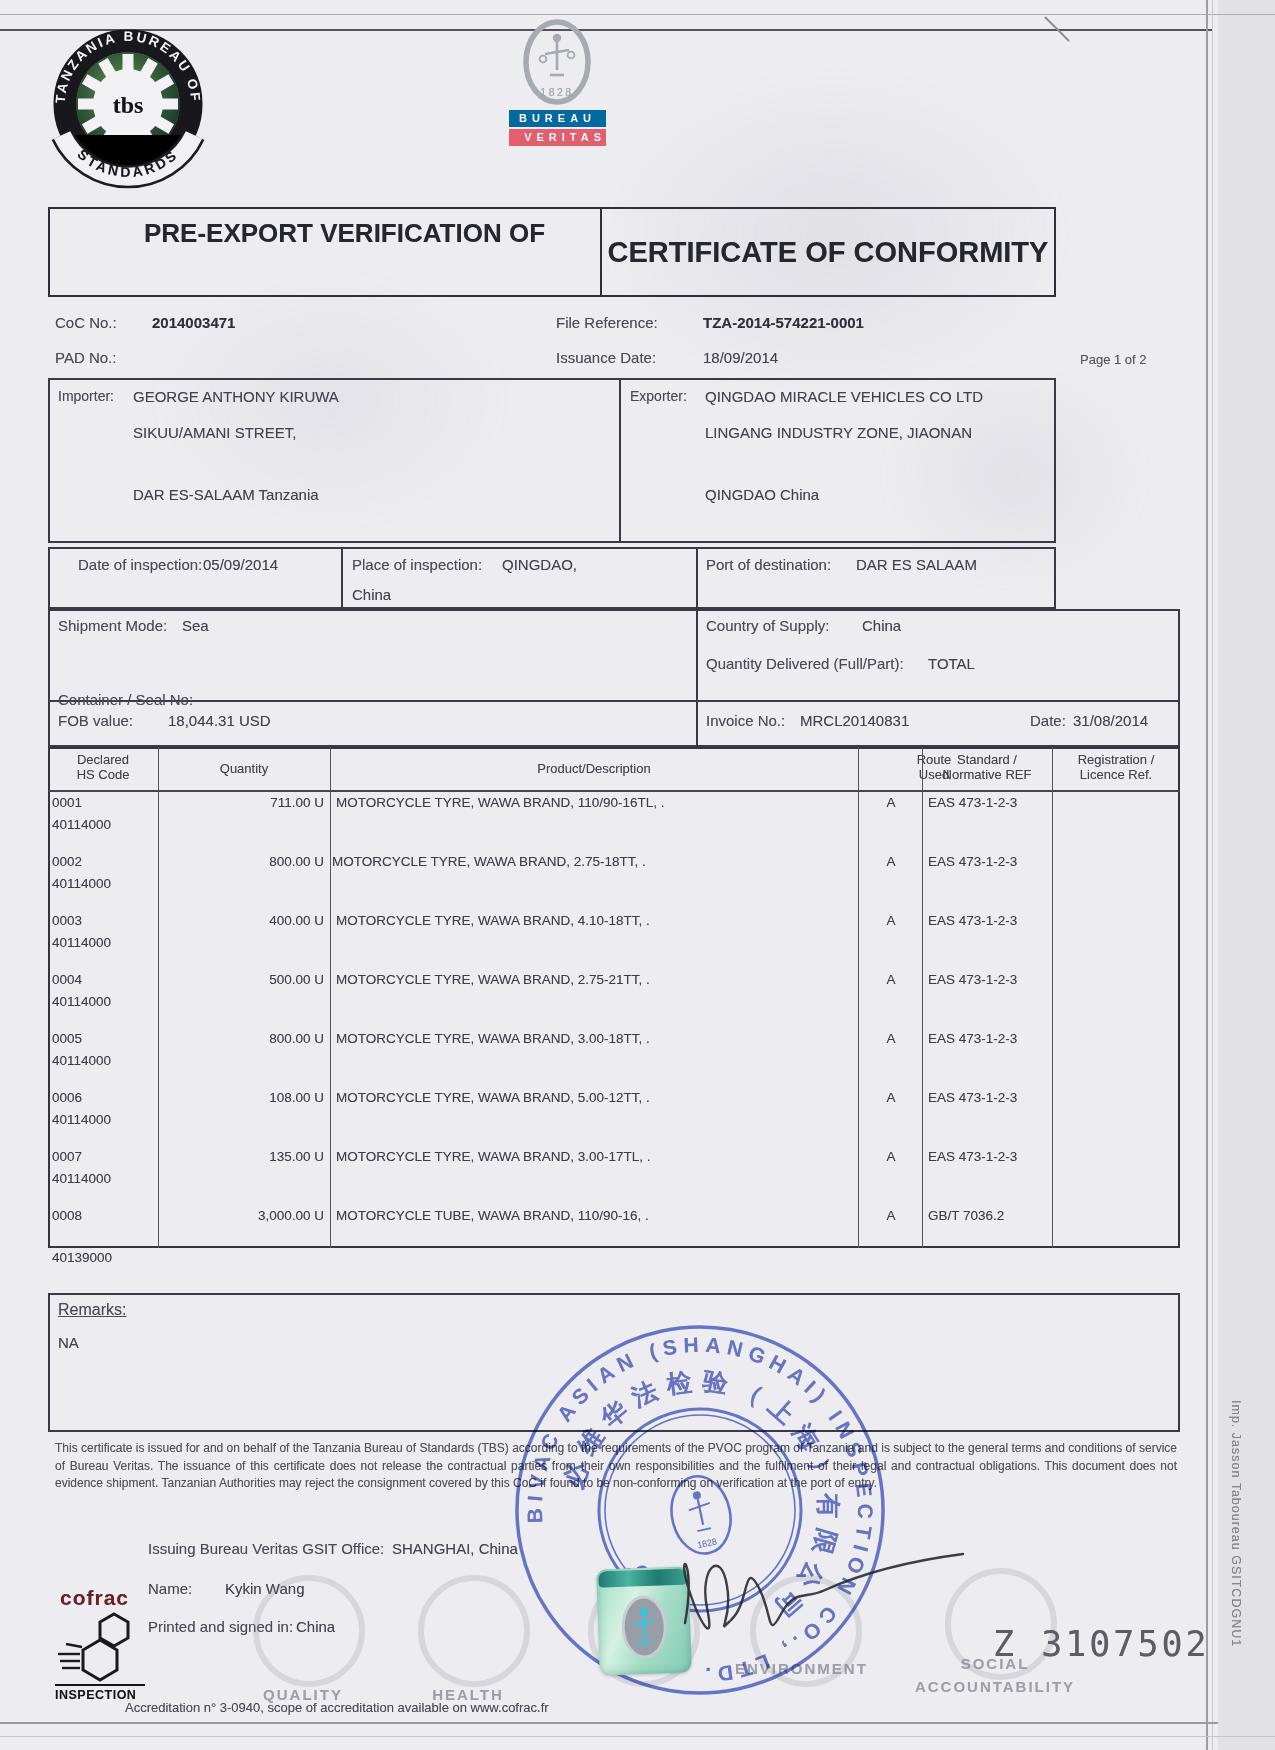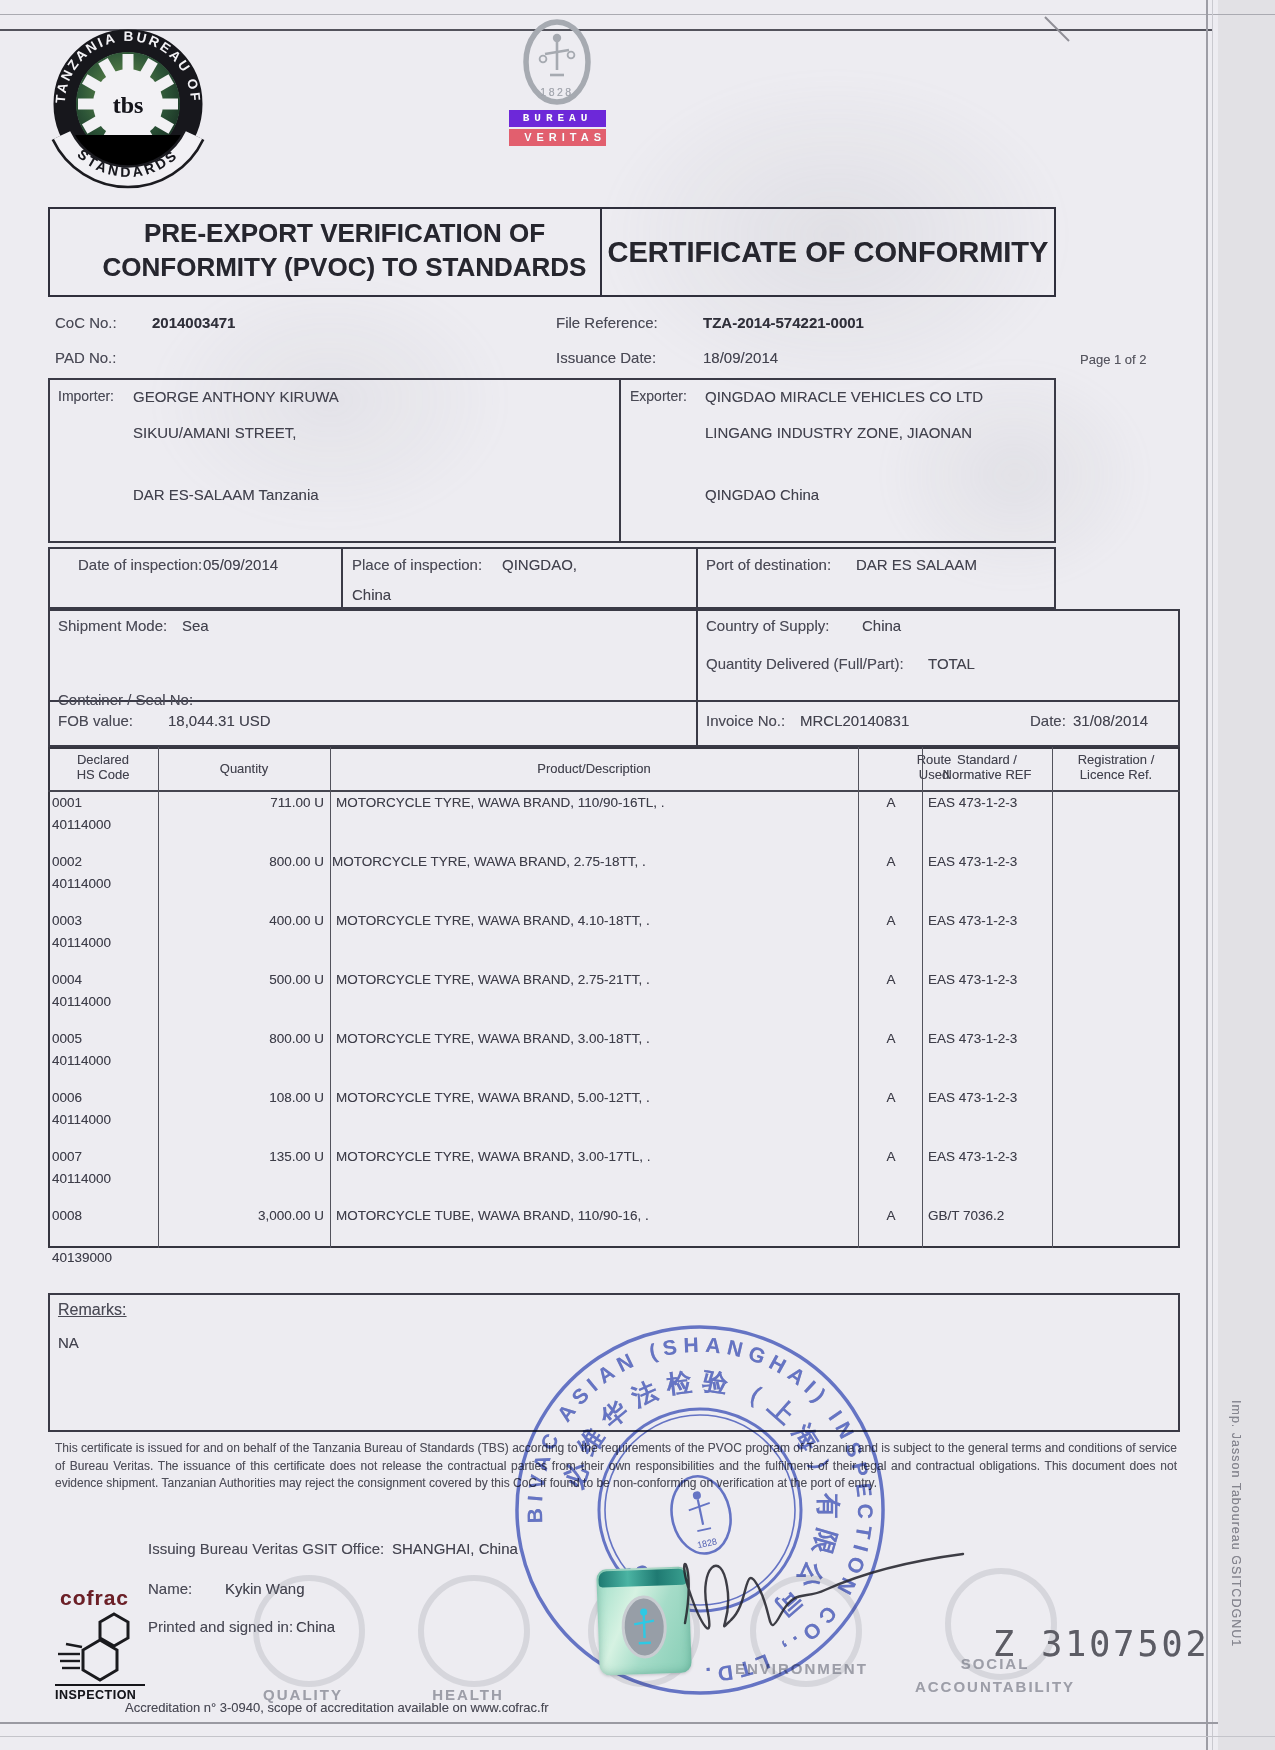--- a/index.html
+++ b/index.html
@@ -86,26 +86,25 @@
   <g stroke="#a6aab1" stroke-width="2.6" fill="#a6aab1">
     <circle cx="48" cy="26" r="4.2" stroke="none"></circle>
     <line x1="48" y1="30" x2="48" y2="58"></line>
     <line x1="36" y1="42" x2="60" y2="38"></line>
     <circle cx="34" cy="47" r="3.4" fill="none" stroke-width="1.8"></circle>
     <circle cx="62" cy="43" r="3.4" fill="none" stroke-width="1.8"></circle>
     <line x1="41" y1="63" x2="55" y2="63"></line>
   </g>
   <text x="48" y="84" text-anchor="middle" font-size="10.5" letter-spacing="2.5" fill="#a6aab1">1828</text>
 </svg>
-<div class="abs" style="left:509px;top:110px;width:97px;height:17px;background:#6d28d9;color:#fdfdfe;font-size:11px;font-weight:bold;letter-spacing:5px;text-align:center;line-height:17px;font-family:Liberation Mono, monospace;"><span>BUREAU</span></div>
+<div class="abs" style="left:509px;top:110px;width:97px;height:17px;background:#0369a1;color:#fdfdfe;font-size:11px;font-weight:bold;letter-spacing:5px;text-align:center;line-height:17px;"><span>BUREAU</span></div>
 <div class="abs" style="left:509px;top:129px;width:97px;height:17px;background:#e25f6e;color:#fdfdfe;font-size:11px;font-weight:bold;letter-spacing:5px;text-align:right;line-height:17px;"><span>VERITAS</span></div>
 
 <div class="abs box" style="left:48px;top:207px;width:554px;height:90px;border-color:#2f2f3c;padding-left:39px;">
   <div class="title" style="font-size:26px;margin-top:9px;">PRE-EXPORT VERIFICATION OF</div>
-  <div class="title" style="font-size:26px;margin-top:3px;">CONFORMITY (PVOC) TO STANDARDS</div>
 </div>
 <div class="abs box" style="left:600px;top:207px;width:456px;height:90px;border-color:#2f2f3c;">
   <div class="title" style="font-size:29px;line-height:86px;">CERTIFICATE OF CONFORMITY</div>
 </div>
 
 <span class="abs lbl" style="left:55px;top:314px;">CoC No.:</span>
 <span class="abs val" style="left:152px;top:314px;">2014003471</span>
 <span class="abs lbl" style="left:556px;top:314px;">File Reference:</span>
 <span class="abs val" style="left:703px;top:314px;">TZA-2014-574221-0001</span>
 <span class="abs lbl" style="left:55px;top:349px;">PAD No.:</span>

